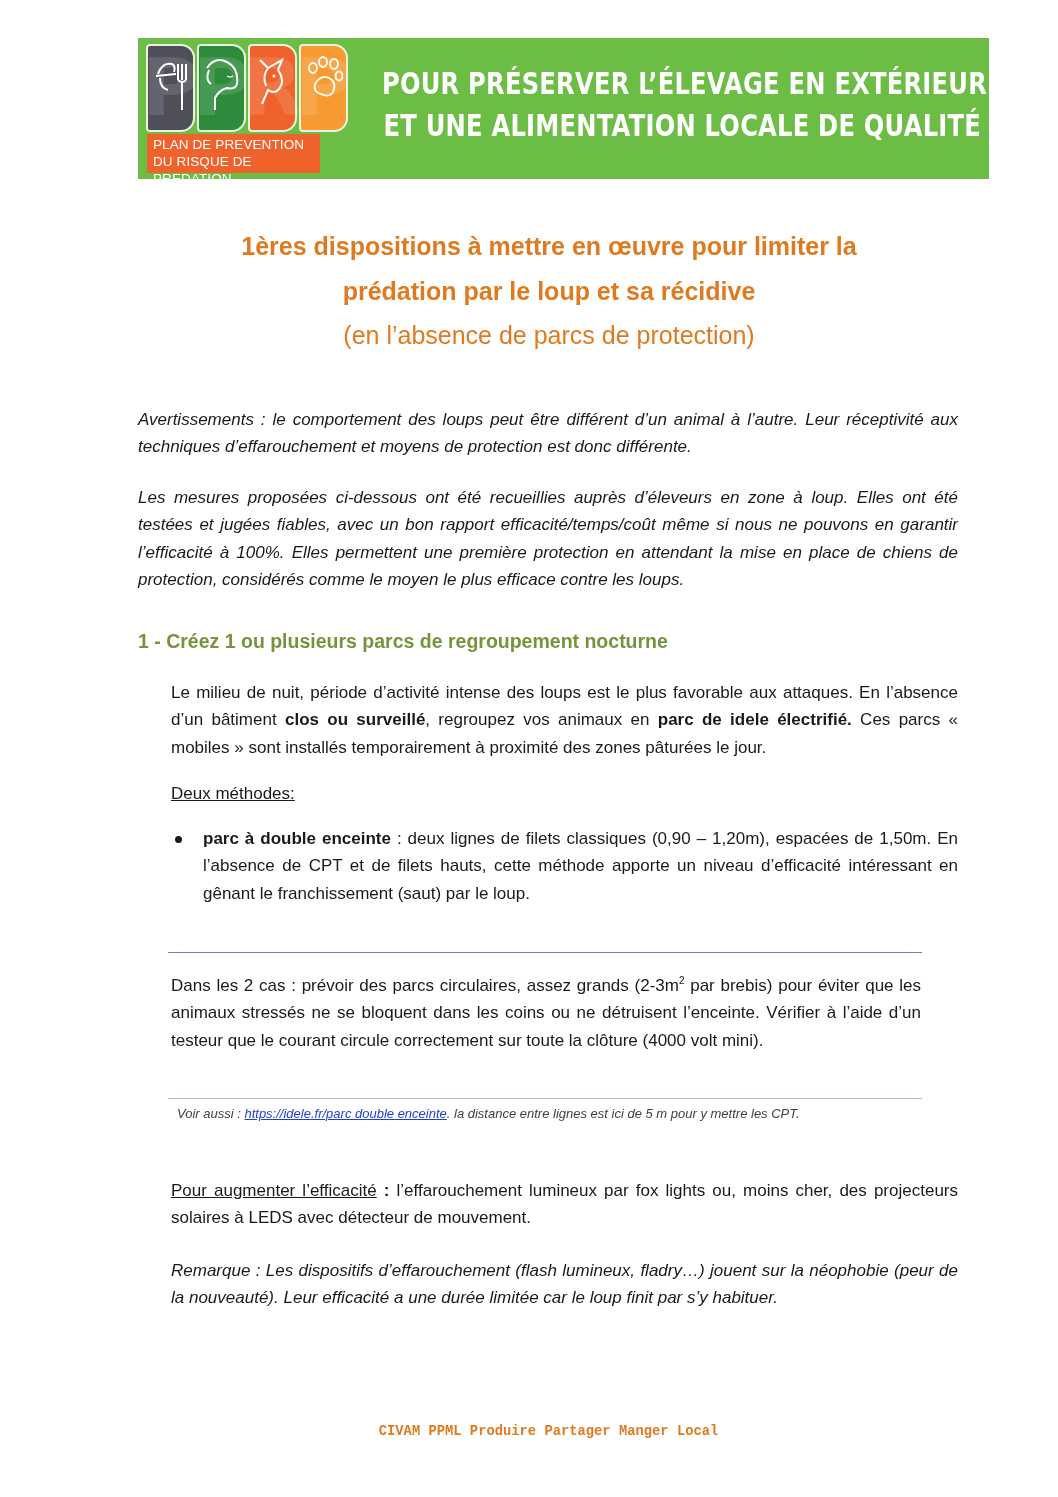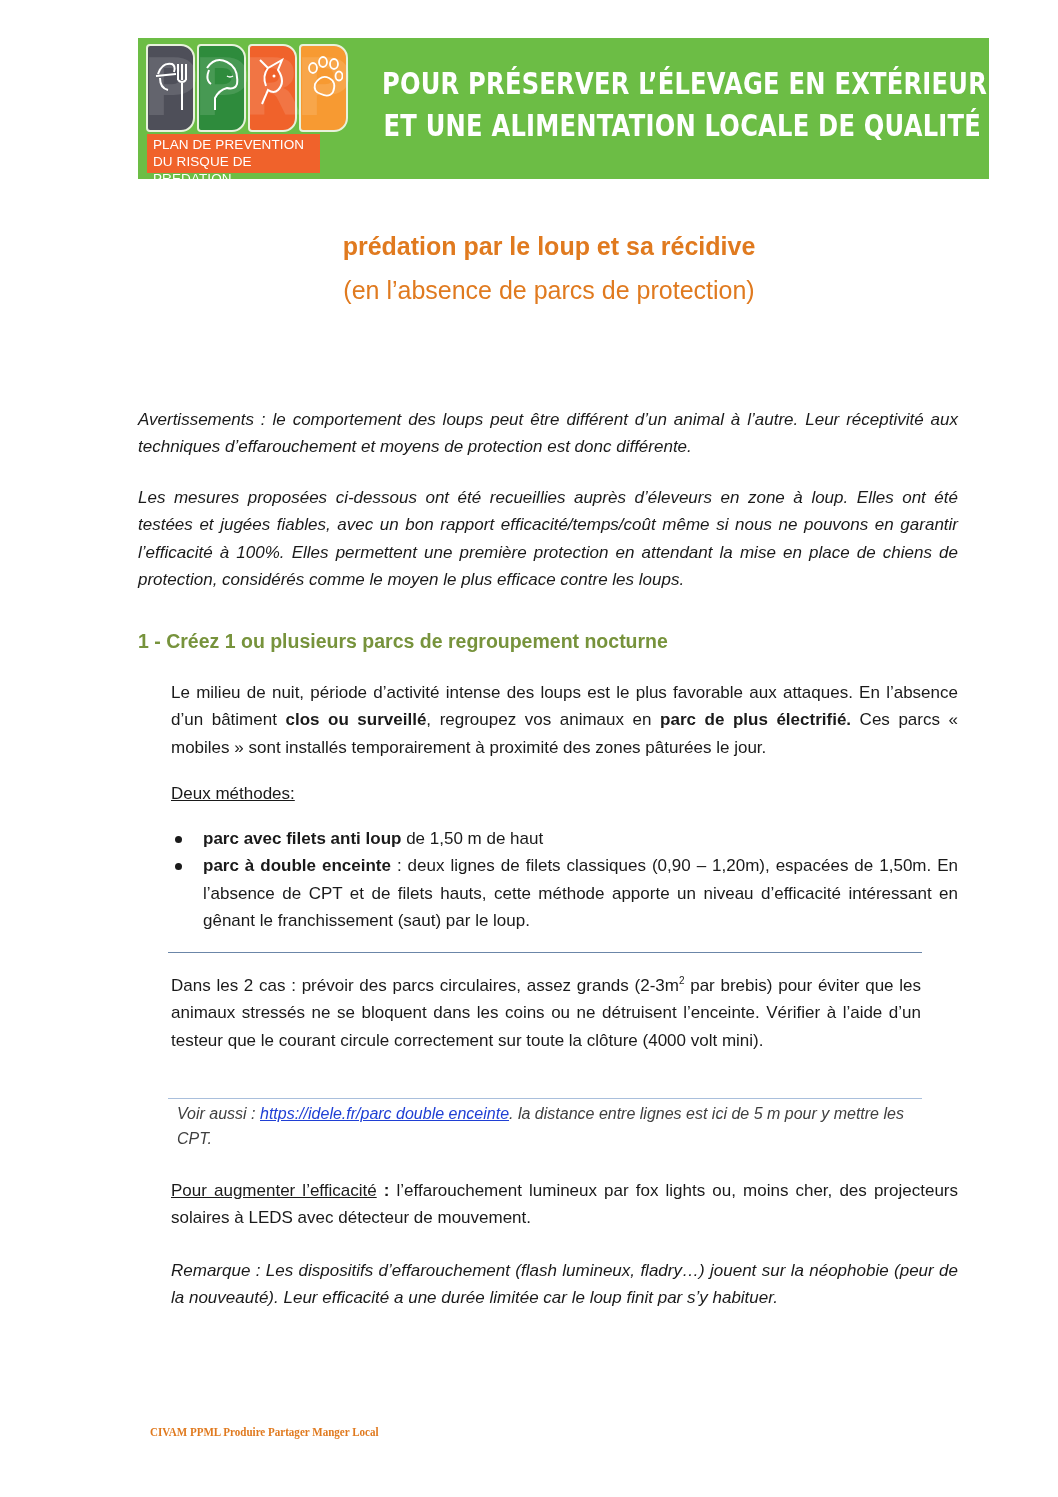--- a/index.html
+++ b/index.html
@@ -38,25 +38,25 @@
     b { font-weight: bold; }
 
     .bullets { position: absolute; left: 171px; top: 825px; width: 787px; font-size: 17px; line-height: 27.3px; list-style: none; }
     .bullets li { position: relative; padding-left: 32px; text-align: justify; text-align-last: left; }
     .bullets li .dot { position: absolute; left: 4px; top: 11px; width: 7px; height: 7px; border-radius: 50%; background: #1a1a1a; }
 
     .box-line { position: absolute; left: 168px; width: 754px; height: 1px; background: #6b86a8; }
     .box-line2 { background: #a9bfdc; }
     .box-text { position: absolute; left: 171px; top: 972px; width: 750px; font-size: 17px; line-height: 27.3px; text-align: justify; text-align-last: left; }
     sup { font-size: 10px; vertical-align: 7px; line-height: 0; }
-    .voir { position: absolute; left: 177px; top: 1101px; width: 745px; font-size: 16px; line-height: 25px; font-style: italic; color: #404040; }
+    .voir { position: absolute; left: 177px; top: 1101px; width: 745px; font-size: 13px; line-height: 25px; font-style: italic; color: #404040; }
     .voir a { color: #1f3fd4; text-decoration: underline; }
 
     
-    .footer { position: absolute; left: 140px; top: 1422px; width: 818px; text-align: left; font-family: Liberation Serif, serif; font-size: 12px; line-height: 20px; }
+    .footer { position: absolute; left: 140px; top: 1422px; width: 818px; text-align: center; font-family: Liberation Mono, monospace; font-size: 15px; line-height: 20px; }
     .footer .org { color: #e07a1f; font-weight: bold; transform: scaleX(0.92); display: inline-block; }
     .footer .addr { color: #1a1a1a; transform: scaleX(0.92); display: inline-block; white-space: nowrap; }
     .footer a { color: #1f3fd4; text-decoration: underline; }
   </style>
 </head>
 <body>
 
 <div class="banner">
   <div class="logo">
     <div class="logo-letters">
@@ -96,36 +96,36 @@
       <div>DU RISQUE DE PREDATION</div>
     </div>
   </div>
   <div class="banner-text">
     <div>POUR PRÉSERVER L’ÉLEVAGE EN EXTÉRIEUR</div>
     <div>ET UNE ALIMENTATION LOCALE DE QUALITÉ</div>
   </div>
 </div>
 
 <div class="title">
+  <div class="t1">1ères dispositions à mettre en œuvre pour limiter la</div>
   <div class="t1">prédation par le loup et sa récidive</div>
   <div class="t2">(en l’absence de parcs de protection)</div>
 </div>
 
 <p class="p it w1" style="top:398px;"><span>Avertissements :</span><span> le comportement des loups peut être différent d’un animal à l’autre. Leur réceptivité aux techniques d’effarouchement et moyens de protection est donc différente.</span></p>
 
 <p class="p it w1" style="top:476px;">Les mesures proposées ci-dessous ont été recueillies auprès d’éleveurs en zone à loup. Elles ont été testées et jugées fiables, avec un bon rapport efficacité/temps/coût même si nous ne pouvons en garantir l’efficacité à 100%. Elles permettent une première protection en attendant la mise en place de chiens de protection, considérés comme le moyen le plus efficace contre les loups.</p>
 
 <h2 class="section-heading">1 - Créez 1 ou plusieurs parcs de regroupement nocturne</h2>
 
-<p class="p w2" style="top:679px;"><span>Le milieu de nuit, période d’activité intense des loups est le plus favorable aux attaques. En l’absence d’un bâtiment </span><b>clos ou surveillé</b><span>, regroupez vos animaux en </span><b>parc de plus électrifié.</b><span> Ces parcs « mobiles » sont installés temporairement à proximité des zones pâturées le jour.</span></p>
+<p class="p w2" style="top:679px;"><span>Le milieu de nuit, période d’activité intense des loups est le plus favorable aux attaques. En l’absence d’un bâtiment </span><b>clos ou surveillé</b><span>, regroupez vos animaux en </span><b>parc de idele électrifié.</b><span> Ces parcs « mobiles » sont installés temporairement à proximité des zones pâturées le jour.</span></p>
 
 <p class="p w2 u" style="top:780px; width:auto;">Deux méthodes:</p>
 
 <ul class="bullets">
-  <li><span class="dot"></span><b>parc avec filets anti loup</b><span> de 1,50 m de haut</span></li>
   <li><span class="dot"></span><b>parc à double enceinte</b><span> : deux lignes de filets classiques (0,90 – 1,20m), espacées de 1,50m. En l’absence de CPT et de filets hauts, cette méthode apporte un niveau d’efficacité intéressant en gênant le franchissement (saut) par le loup.</span></li>
 </ul>
 
 <div class="box-line" style="top:952px;"></div>
 <p class="box-text"><span>Dans les 2 cas : prévoir des parcs circulaires, assez grands (2-3m</span><sup>2</sup><span> par brebis) pour éviter que les animaux stressés ne se bloquent dans les coins ou ne détruisent l’enceinte. Vérifier à l’aide d’un testeur que le courant circule correctement sur toute la clôture (4000 volt mini).</span></p>
 <div class="box-line box-line2" style="top:1098px;"></div>
 <p class="voir"><span>Voir aussi : </span><a>https://idele.fr/parc double enceinte</a><span>.  la distance entre lignes est ici de 5 m pour y mettre les CPT.</span></p>
 
 <p class="p w2" style="top:1177px;"><span class="u">Pour augmenter l’efficacité</span><b> :</b><span> l’effarouchement lumineux par fox lights ou, moins cher, des projecteurs solaires à LEDS avec détecteur de mouvement.</span></p>
 

